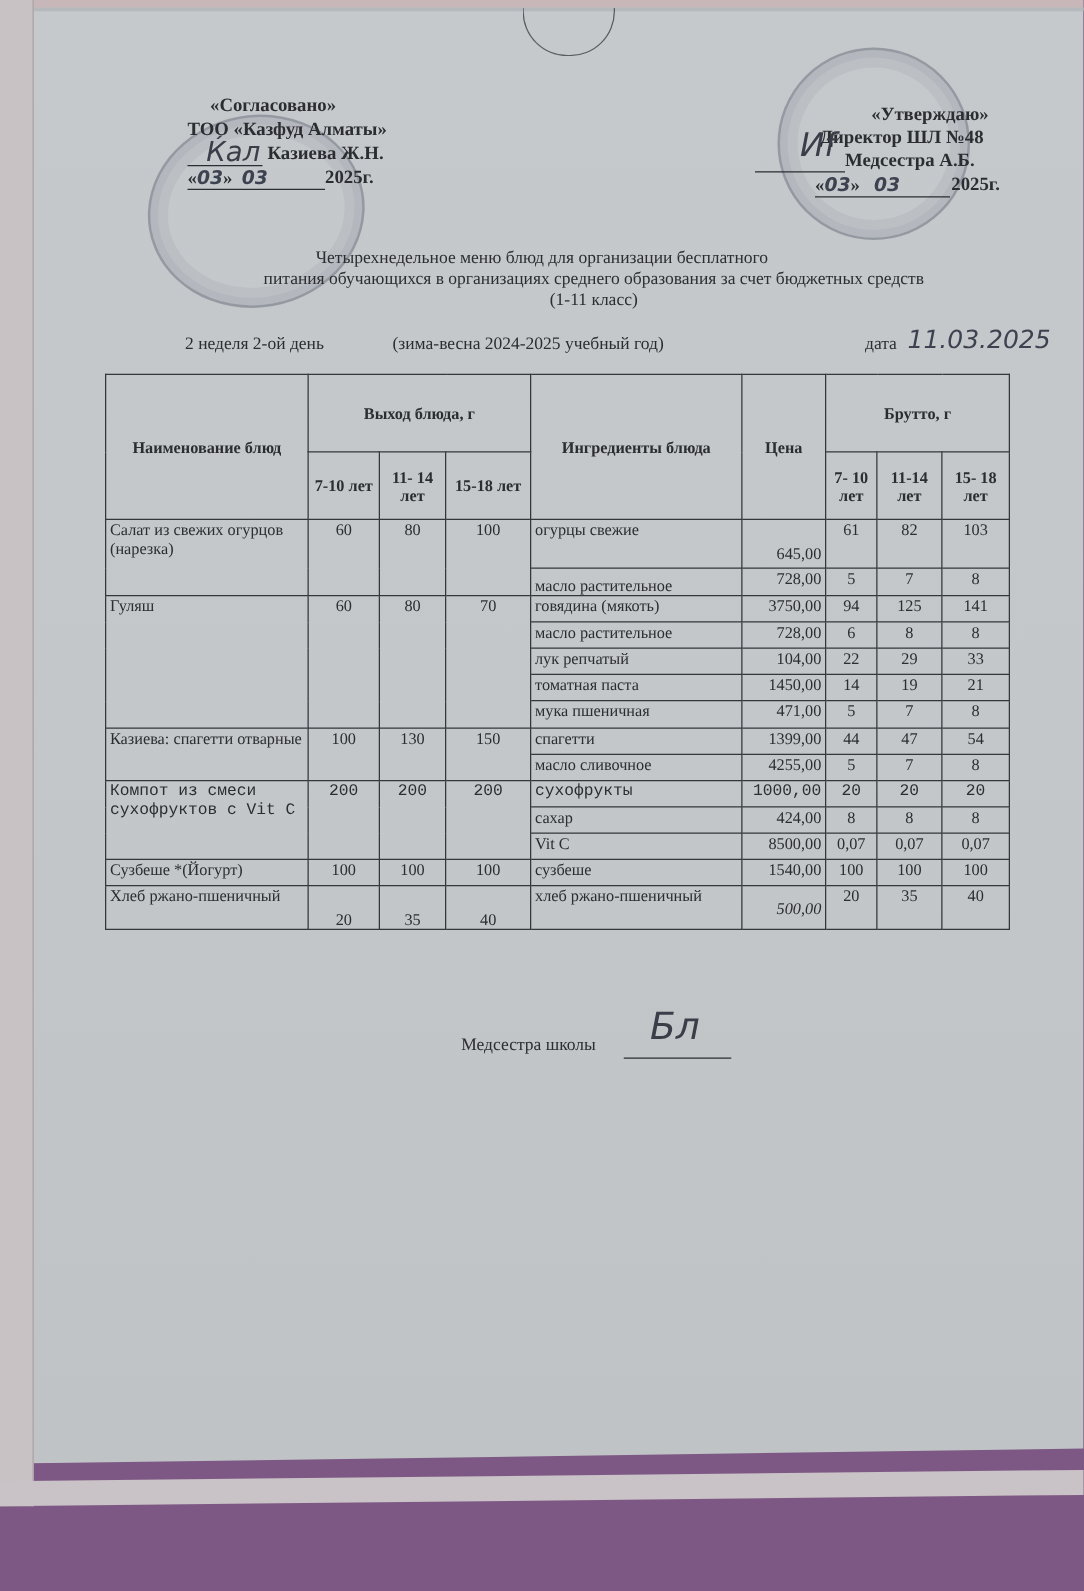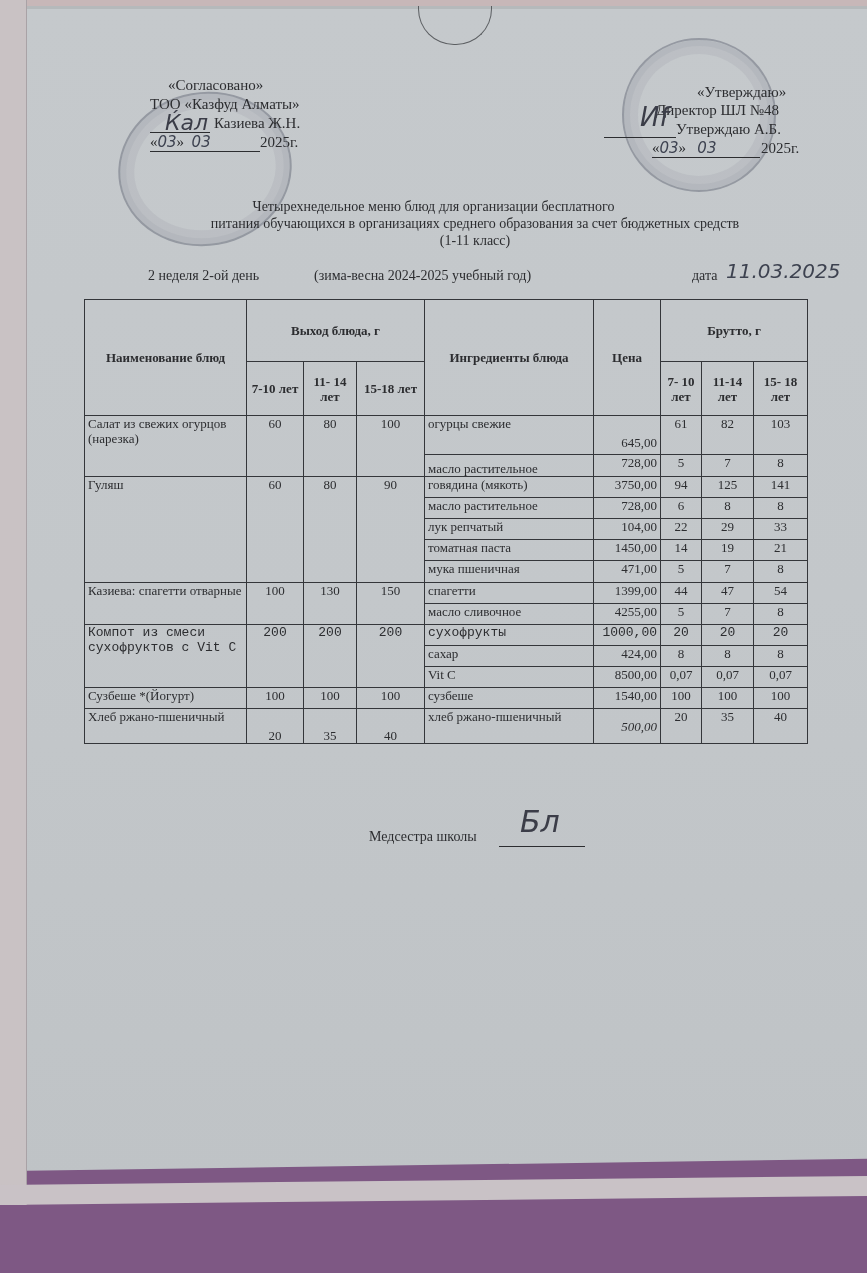--- a/index.html
+++ b/index.html
@@ -25,21 +25,21 @@
     clip-path:polygon(0 0,100% 0,100% 97.7%,0 98.7%);
   }
   .sheet-edge {
     position:absolute; left:26px; top:6px; width:841px; height:3px; background:#b5b9bb;
   }
   .binder-curve {
     position:absolute; left:418px; top:6px; width:72px; height:38px;
     border:1px solid #5a5d60; border-top:none; border-radius:0 0 36px 36px;
   }
   .text { color:#2c2d30; position:absolute; white-space:nowrap; }
-  .approve { font-weight:normal; font-size:15px; line-height:19px; }
+  .approve { font-weight:bold; font-size:15px; line-height:19px; }
   .stamp {
     position:absolute; border-radius:50%;
     border:2px solid rgba(90,95,110,0.45);
     box-shadow: inset 0 0 0 6px rgba(120,125,140,0.10), inset 0 0 0 14px rgba(120,125,140,0.12);
   }
   .sig { position:absolute; color:#3b3d48; font-family:"DejaVu Sans", sans-serif; font-style:italic; }
   .title { font-weight:normal; font-size:14px; text-align:center; line-height:17px; }
   .meta { font-size:14px; }
   .date-hand { font-family:"DejaVu Sans", sans-serif; font-style:italic; font-size:20px; color:#3d4250; }
   table.menu {
@@ -78,21 +78,21 @@
   </div>
   <div style="position:absolute;left:150px;top:151px;width:110px;border-bottom:1px solid #2c2d30;"></div>
   <div class="text approve" style="left:260px;top:133px;">2025г.</div>
 </div>
 
 <div>
   <div class="text approve" style="left:665px;top:83px;margin-left:32px;">«Утверждаю»</div>
   <div class="text approve" style="left:656px;top:101px;">Директор ШЛ №48</div>
   <div style="position:absolute;left:604px;top:137px;width:72px;border-bottom:1px solid #2c2d30;"></div>
   <div class="sig" style="left:640px;top:102px;font-size:26px;">Иf</div>
-  <div class="text approve" style="left:676px;top:120px;">Утверждаю А.Б.</div>
+  <div class="text approve" style="left:676px;top:120px;">Медсестра А.Б.</div>
   <div class="text approve" style="left:652px;top:139px;">
     «<span class="date-hand" style="font-size:15px;">03</span>»&nbsp;&nbsp;&nbsp;<span class="date-hand" style="font-size:15px;">03</span>
   </div>
   <div style="position:absolute;left:652px;top:157px;width:108px;border-bottom:1px solid #2c2d30;"></div>
   <div class="text approve" style="left:761px;top:139px;">2025г.</div>
 </div>
 
 <div class="text title" style="left:0;width:867px;top:198px;">Четырехнедельное меню блюд для организации бесплатного</div>
 <div class="text title" style="left:100px;width:750px;top:215px;">питания обучающихся в организациях среднего образования за счет бюджетных средств</div>
 <div class="text title" style="left:100px;width:750px;top:232px;">(1-11 класс)</div>
@@ -147,21 +147,21 @@
     <td class="r">728,00</td>
     <td class="c">5</td>
     <td class="c">7</td>
     <td class="c">8</td>
   </tr>
 
   <tr style="height:21px;">
     <td rowspan="5">Гуляш</td>
     <td rowspan="5" class="c">60</td>
     <td rowspan="5" class="c">80</td>
-    <td rowspan="5" class="c">90</td>
+    <td rowspan="5" class="c">70</td>
     <td>говядина (мякоть)</td>
     <td class="r">3750,00</td>
     <td class="c">94</td>
     <td class="c">125</td>
     <td class="c">141</td>
   </tr>
   <tr style="height:21px;">
     <td>масло растительное</td>
     <td class="r">728,00</td>
     <td class="c">6</td>

